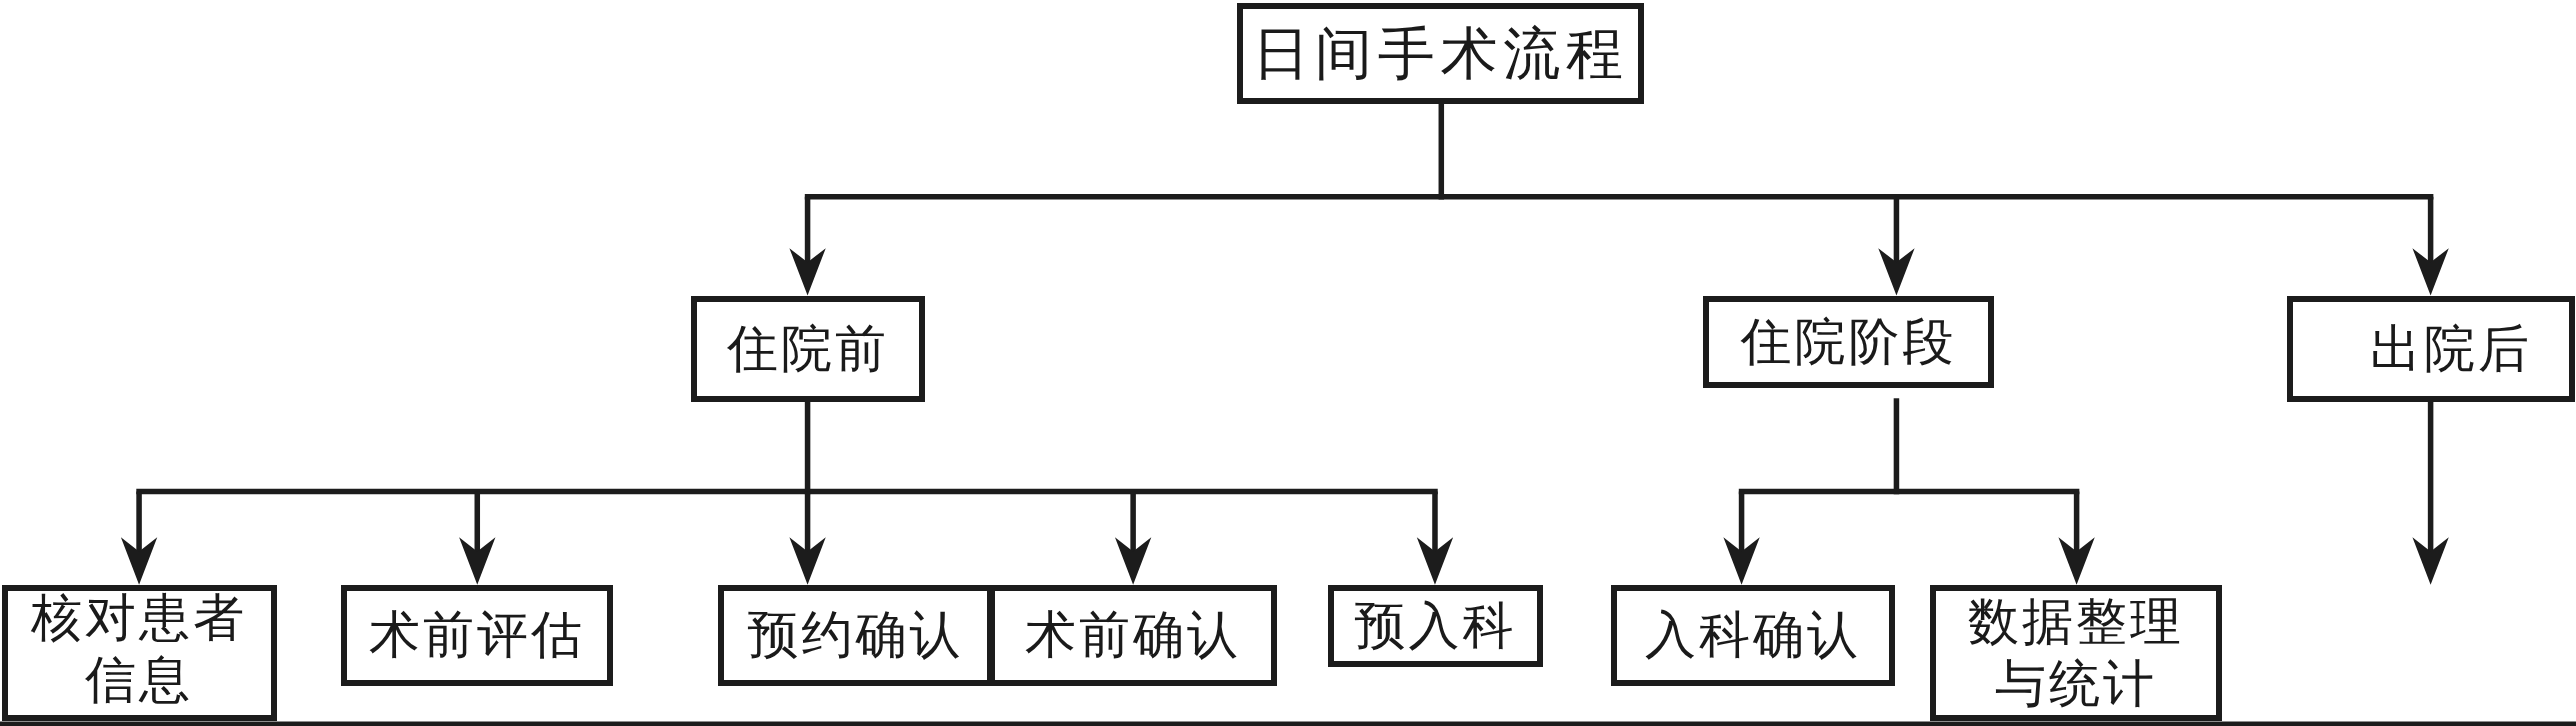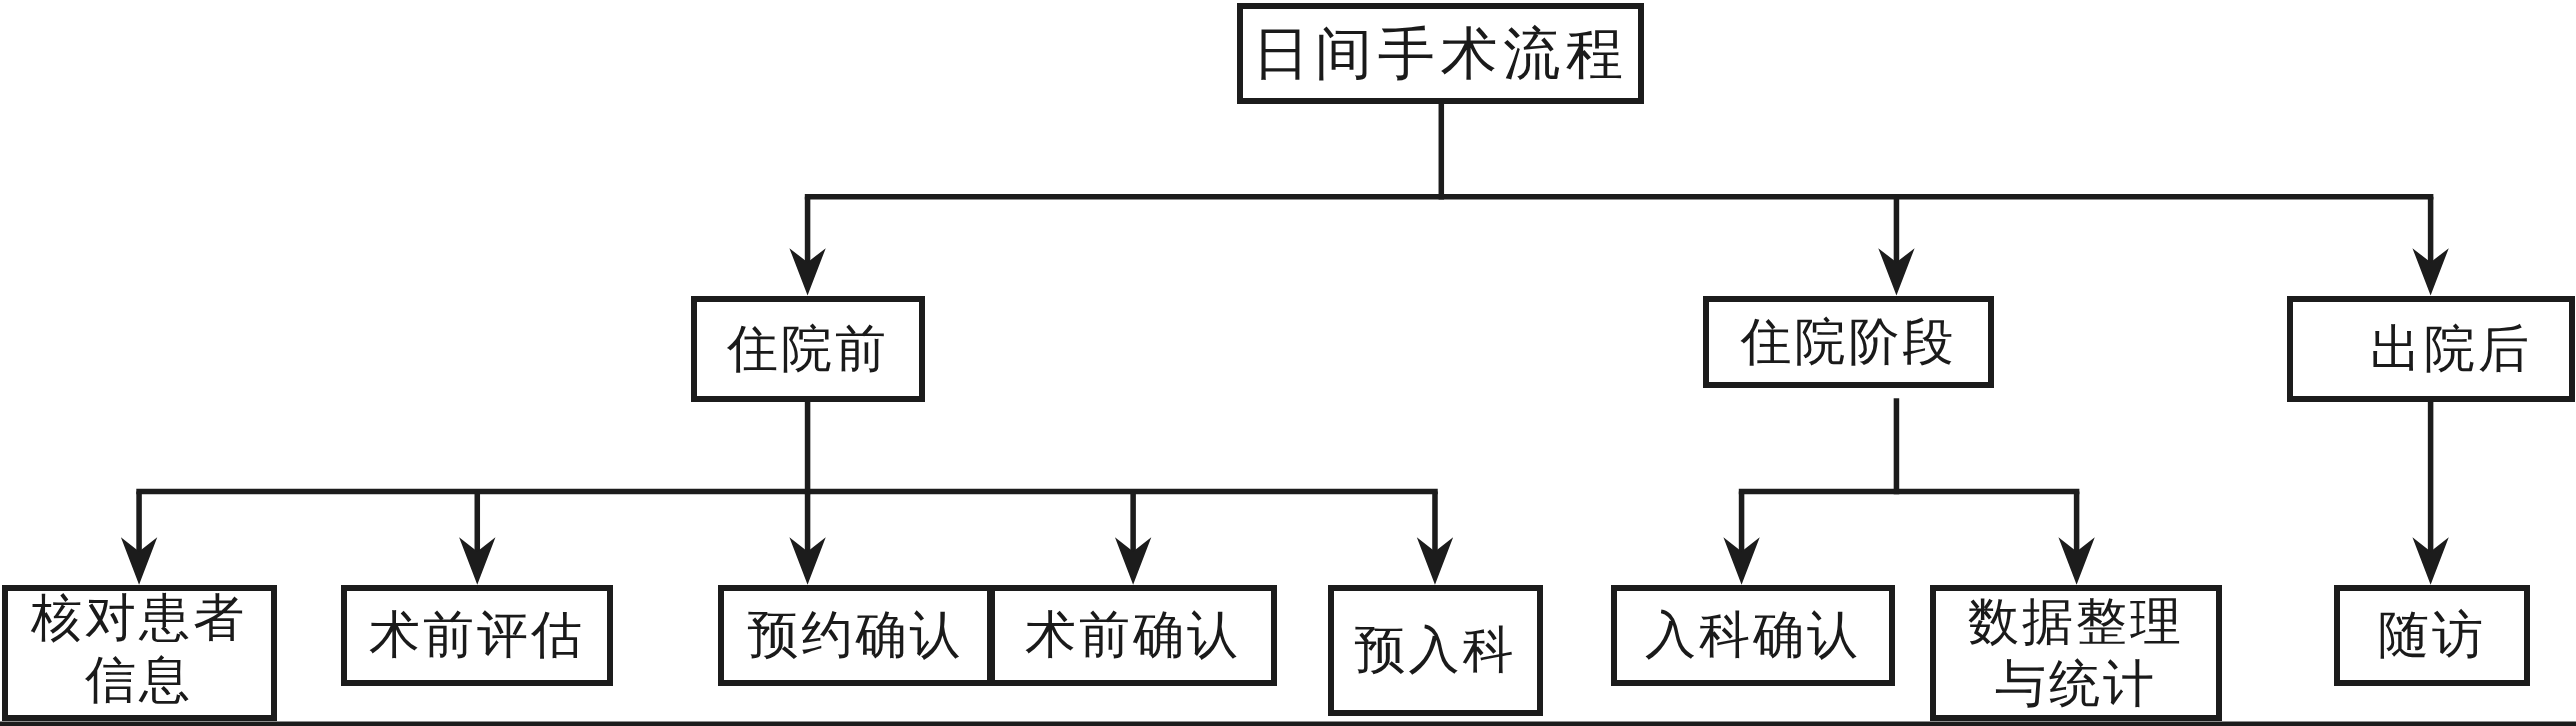--- a/index.html
+++ b/index.html
@@ -44,21 +44,21 @@
   }
   
   .pos-root   { left: 1237px; top: 3.2px;   width: 407px; height: 101px; text-align: right; }
   .pos-pre    { left: 691px;  top: 296px; width: 234px; height: 106px; }
   .pos-during { left: 1703px; top: 296px; width: 291px; height: 92px; }
   .pos-post   { left: 2287px; top: 296px; width: 288px; height: 106px; padding-left: 40px; }
   .pos-n1     { left: 1.6px;    top: 585px; width: 275px; height: 136px; font-family: Liberation Mono, monospace; }
   .pos-n2     { left: 341px;  top: 585px; width: 272px; height: 101px; }
   .pos-n3     { left: 670px;  top: 585px; width: 275px; height: 101px; margin-left: 48px; }
   .pos-n4     { left: 989px; top: 585px; width: 288px; height: 101px; }
-  .pos-n5     { left: 1328px; top: 585px; width: 215px; height: 131px; }
+  .pos-n5     { left: 1328px; top: 585px; width: 215px; height: 82px; }
   .pos-n6     { left: 1599px; top: 585px; width: 284px; height: 101px; margin-left: 12px; }
   .pos-n7     { left: 1930px; top: 585px; width: 292px; height: 136px; }
   .pos-n8     { left: 2334px; top: 585px; width: 196px; height: 101px; }
 </style>
 </head>
 <body>
 
 <div id="canvas">
 
   <svg id="connectors" viewBox="0 0 3260 920" xmlns="http://www.w3.org/2000/svg">
@@ -138,18 +138,15 @@
   </div>
 
   <div class="node pos-n6">
     <span>入科确认</span>
   </div>
   <div class="node pos-n7">
     <span>数据整理
 与统计</span>
   </div>
 
-  <div class="node pos-n8">
-    <span>随访</span>
-  </div>
 
 </div>
 
 
 </body></html>

